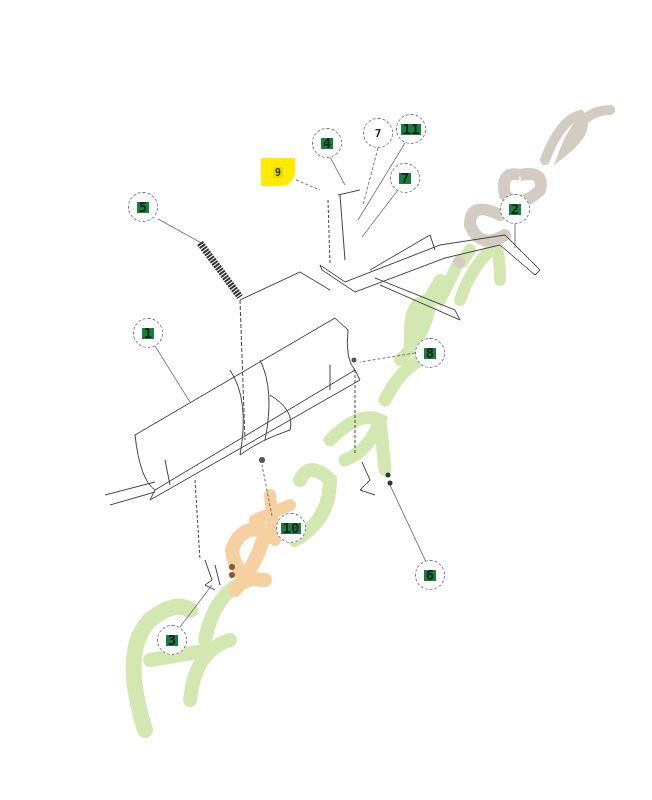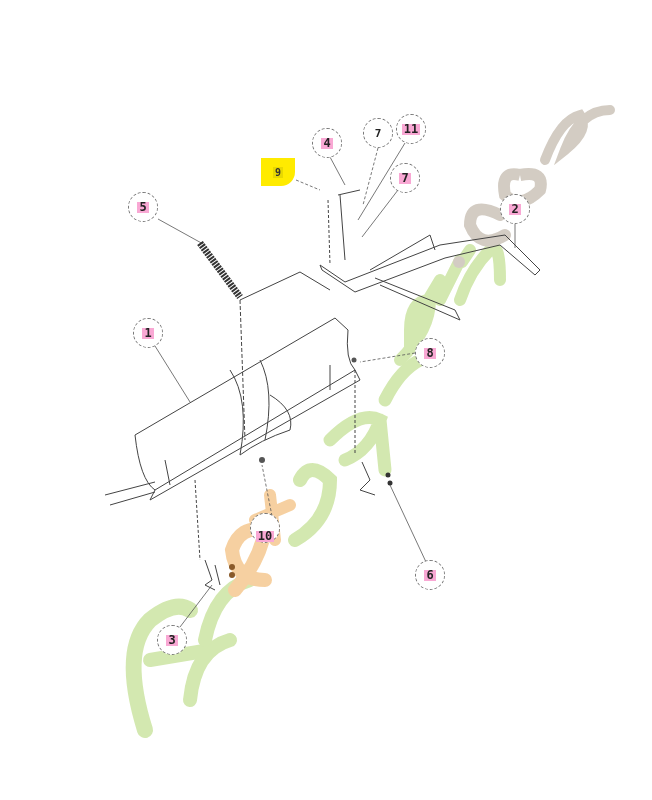--- a/index.html
+++ b/index.html
@@ -1,19 +1,19 @@
 <!DOCTYPE html>
 <html><head>
 <meta charset="utf-8">
 <style>
   html,body{margin:0;padding:0;background:#fff;}
   body{width:652px;height:800px;position:relative;overflow:hidden;font-family:"DejaVu Sans",sans-serif;}
   svg{position:absolute;left:0;top:0;}
   .callout{position:absolute;width:30px;height:30px;border:1px dashed #777;border-radius:50%;background:#fff;display:flex;align-items:center;justify-content:center;box-sizing:border-box;}
-  .callout .num{background:#f9a8d4;color:#222;font-size:12px;font-weight:bold;padding:0 2px;line-height:11px;font-family:"DejaVu Sans Mono",monospace;}
+  .callout .num{background:#15803d;color:#222;font-size:14px;font-weight:bold;padding:0 2px;line-height:11px;font-family:"DejaVu Sans Mono",monospace;}
   .callout.plain .num{background:transparent;font-size:11px;}
   .highlight{position:absolute;left:261px;top:158px;width:34px;height:28px;background:#ffeb00;border-radius:0 0 14px 0;display:flex;align-items:center;justify-content:center;}
   .highlight .num{font-size:10px;font-weight:bold;color:#333;background:#e8d800;padding:0 2px;font-family:"DejaVu Sans Mono",monospace;}
 </style>
 </head>
 <body>
 
 <svg width="652" height="800">
 
   <g opacity="0.9">
@@ -110,21 +110,21 @@
   </div>
 <div class="callout" style="left:415px;top:560px;">
     <span class="num">6</span>
   </div>
 <div class="callout plain" style="left:363px;top:118px;">
     <span class="num">7</span>
   </div>
 <div class="callout" style="left:415px;top:338px;">
     <span class="num">8</span>
   </div>
-<div class="callout" style="left:250px;top:513px;align-items:flex-end;">
+<div class="callout" style="left:276px;top:513px;">
     <span class="num">10</span>
   </div>
 <div class="callout" style="left:396px;top:114px;">
     <span class="num">11</span>
   </div>
 <div class="callout" style="left:390px;top:163px;">
     <span class="num">7</span>
   </div>
 
 </body></html>

